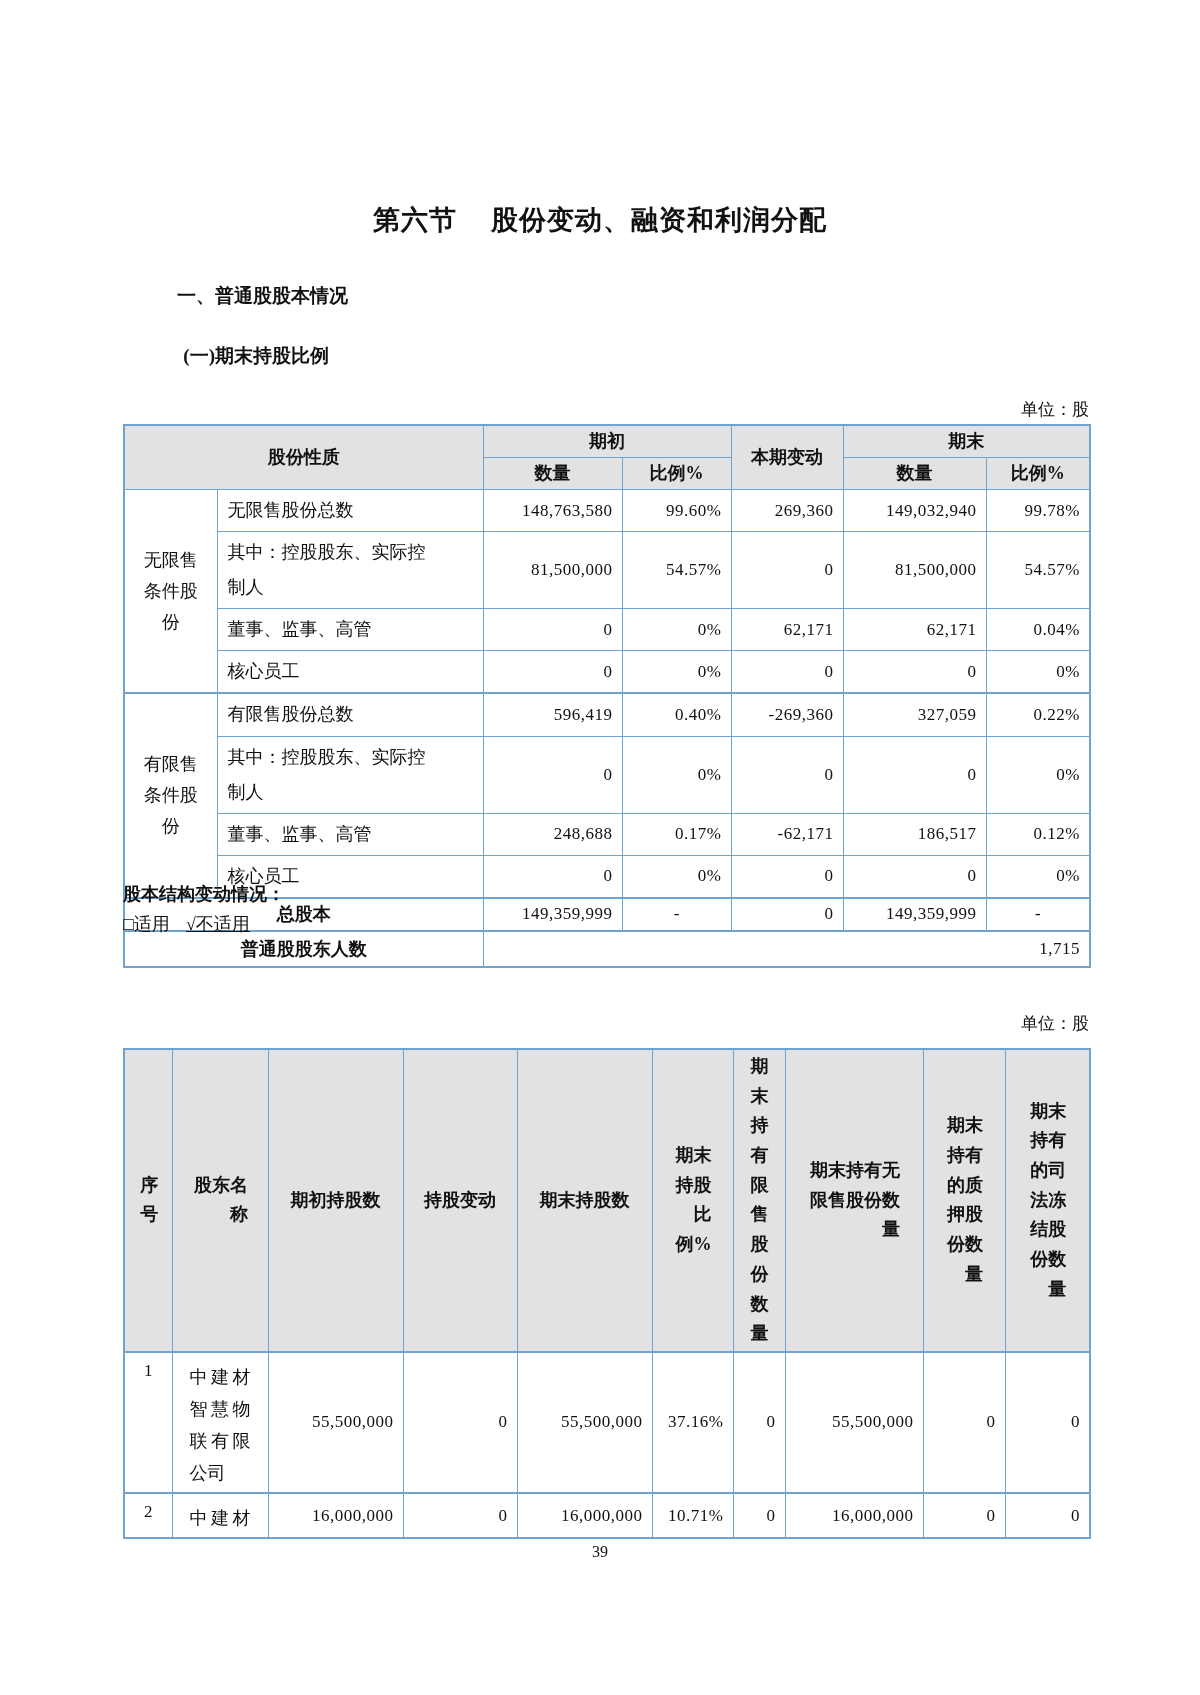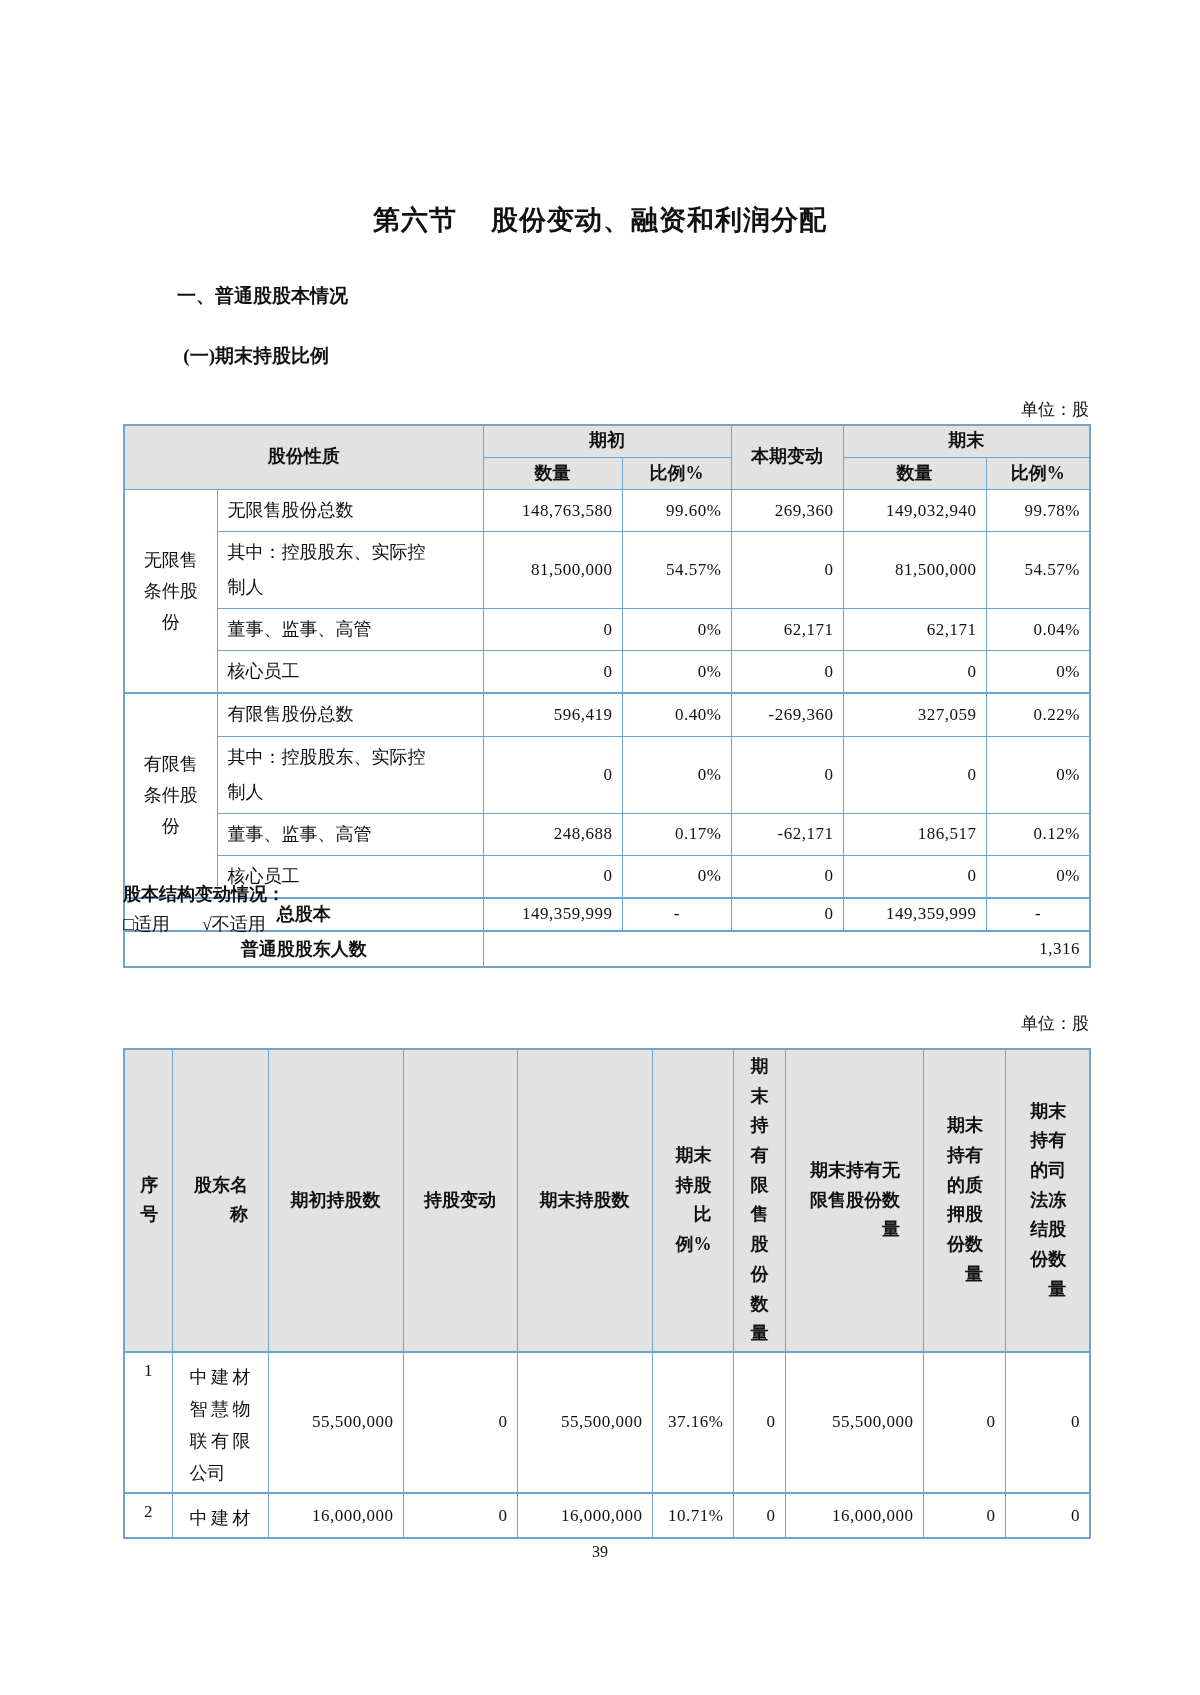--- a/index.html
+++ b/index.html
@@ -18,33 +18,33 @@
   .heading{position:absolute;left:5px;font-size:19px;font-weight:bold;white-space:nowrap;text-align:right;}
   .heading .h-num{display:inline-block;width:87px;}
   .sec1{top:283px;}
   .sub1{top:343px;}
   .sub2{top:962px;}
   .unit-line{position:absolute;right:0;font-size:17px;text-align:right;}
   .unit1{top:398px;}
   .unit2{top:1012px;}
   .note-bold{position:absolute;left:0;top:882px;font-size:18px;font-weight:bold;}
   .options{position:absolute;left:0;top:912px;font-size:18px;}
-  .options .opt2{margin-left:32px;}
+  .options .opt2{margin-left:16px;text-decoration:underline;}
   .footer{position:absolute;left:0;top:1543px;width:100%;text-align:center;font-size:16px;}
 
   table{border-collapse:collapse;table-layout:fixed;position:absolute;left:0;
         border:2px solid #6fa3d2;}
   td{border:1px solid #6fa3d2;font-size:17px;overflow:hidden;}
   .t1{top:424px;width:966px;}
   .t2{top:1048px;width:966px;}
   .thick-top td{border-top:2px solid #6fa3d2;margin-top:11px;}
 
   .hc{background:#e2e2e2;text-align:center;vertical-align:middle;
       font-weight:bold;font-size:18px;padding:2px 2px;line-height:1.5;}
-  .t1 tr.h1{height:32px;font-family:Liberation Mono, monospace;}
+  .t1 tr.h1{height:32px;}
   .t1 tr.h2{height:31px;}
   .t1 tr.rs{height:31px;}
   .t1 tr.rt{height:65px;padding-left:34px;}
   .t1 tr.rtot{height:33px;}
   .t1 tr.rcnt{height:36px;border-radius:14px;}
 
   .gcell{text-align:center;vertical-align:middle;font-size:18px;
          padding:0 18px;line-height:1.72;}
   .lcell{text-align:left;vertical-align:middle;font-size:18px;
          padding:3px 40px 3px 10px;line-height:1.95;}
@@ -186,21 +186,21 @@
       <tr class="rtot thick-top">
         <td class="tlabel" colspan="2">总股本</td>
         <td class="num">149,359,999</td>
         <td class="dash">-</td>
         <td class="num">0</td>
         <td class="num">149,359,999</td>
         <td class="dash">-</td>
       </tr>
       <tr class="rcnt thick-top">
         <td class="tlabel" colspan="2">普通股股东人数</td>
-        <td class="num" colspan="5">1,316</td>
+        <td class="num" colspan="5">1,715</td>
       </tr>
     </tbody>
       </table>
 
     <div class="note-bold">股本结构变动情况：</div>
     <div class="options">
       <span>□适用</span><span class="opt2">√不适用</span>
     </div>
 
     <div class="heading sub2">

